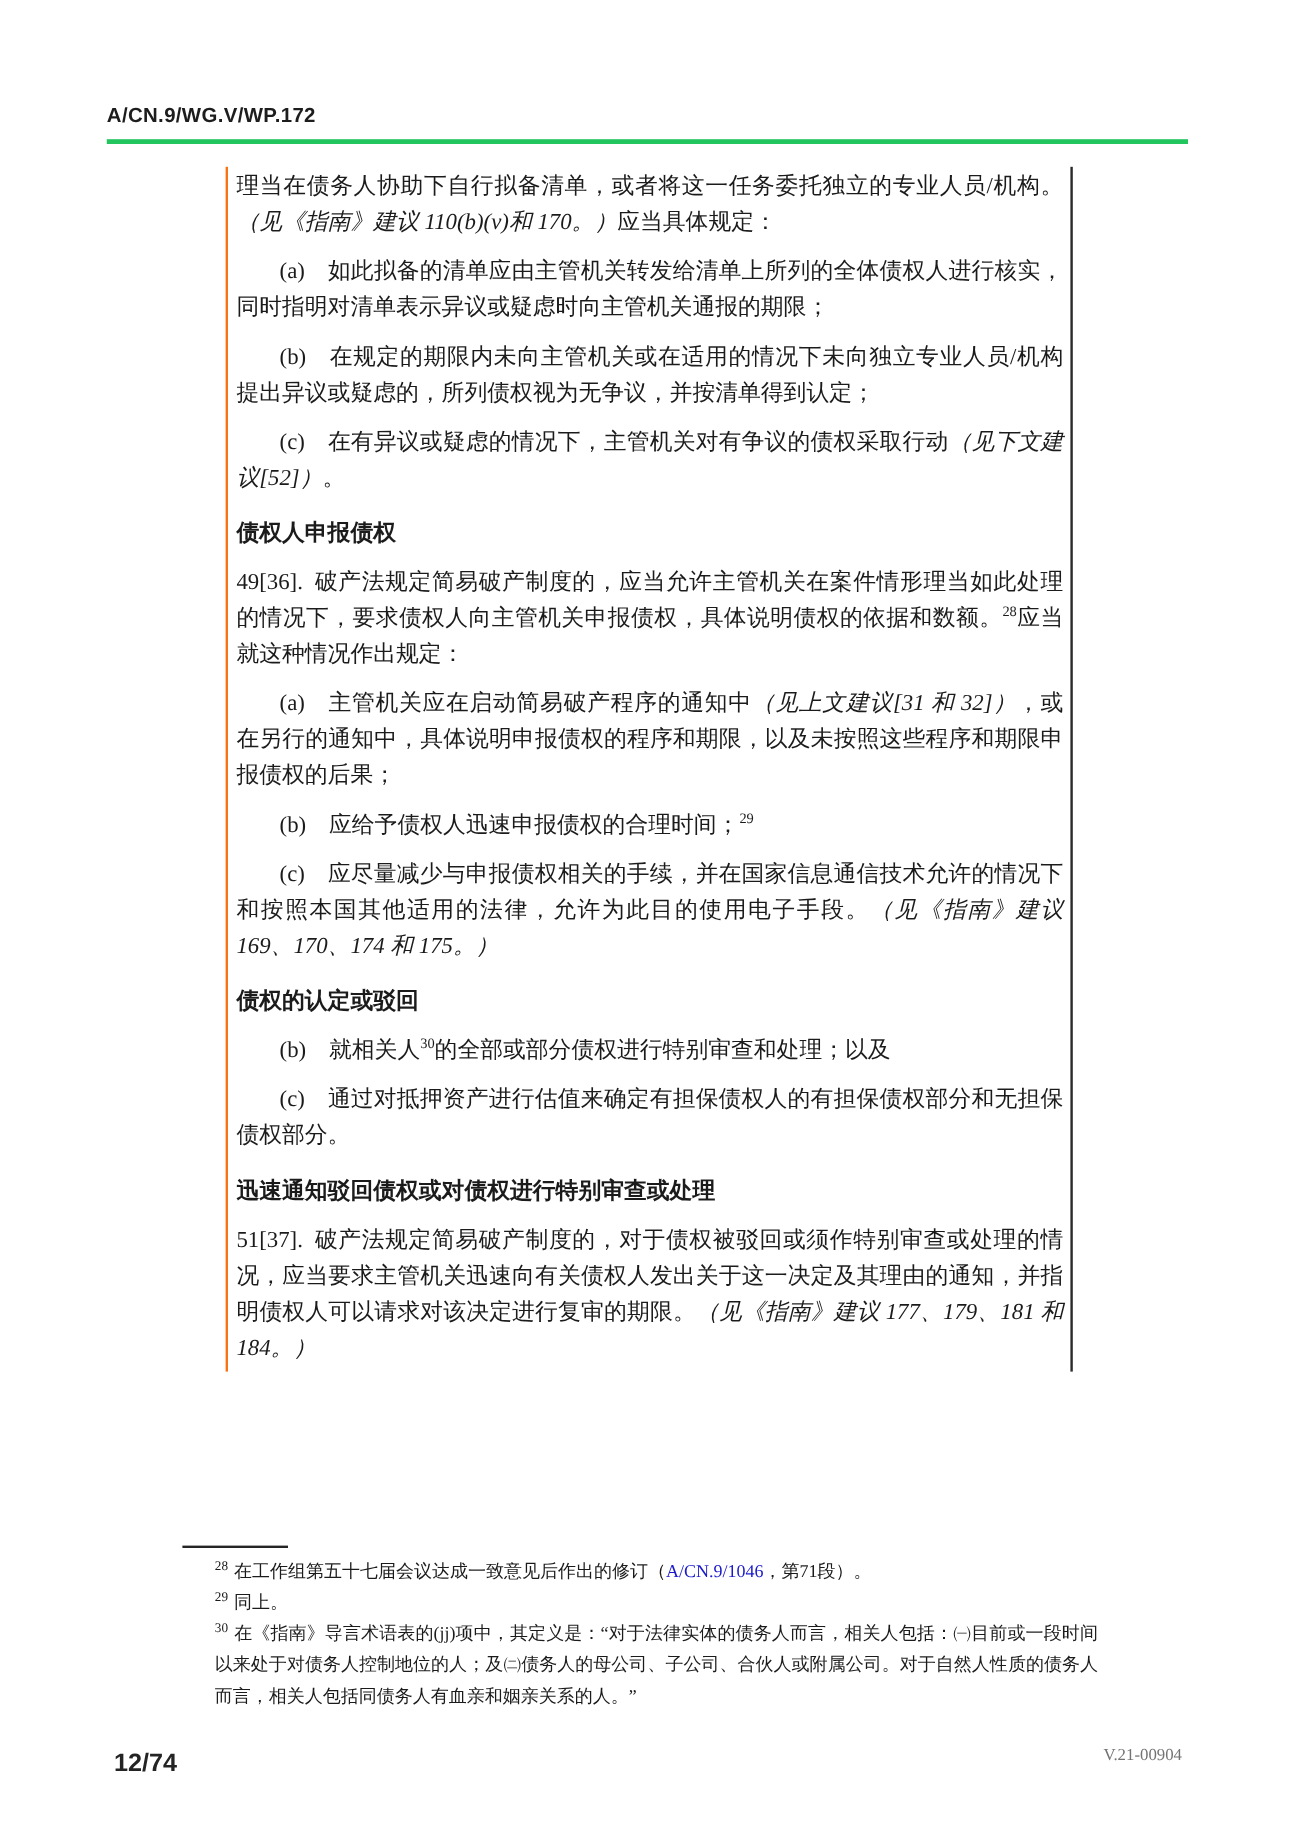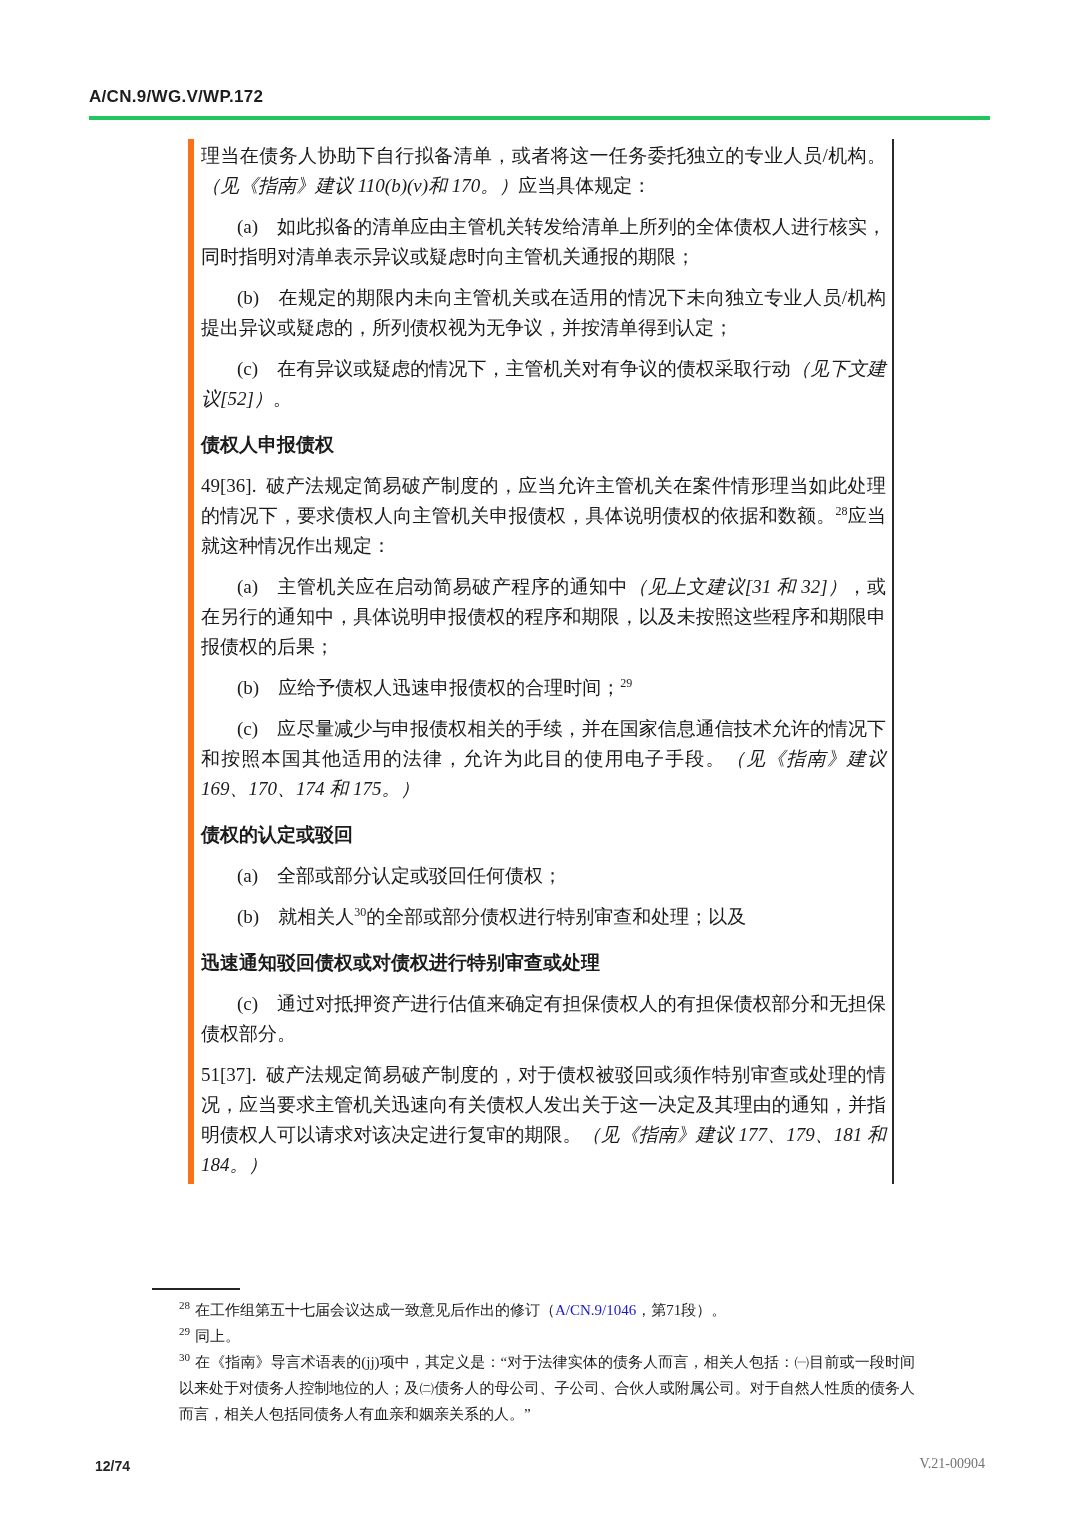--- a/index.html
+++ b/index.html
@@ -25,21 +25,21 @@
     line-height: 19px;
     color: #1d1d1d;
     letter-spacing: 0.3px;
   }
   
   .body-block {
     position: absolute;
     left: 188px; top: 139px;
     width: 706px;
     box-sizing: border-box;
-    border-left: 6px solid #f97316;
+    border-left: 2px solid #f97316;
     border-right: 2px solid #2a2a2a;
     padding: 2px 6px 4px 7px;
     font-family: "Liberation Serif", "DejaVu Serif", serif;
     font-size: 19px;
     line-height: 30px;
     text-align: justify;
     color: #1b1b1b;
   }
   .blk { margin: 11px 0 0 0; }
   .blk:first-child { margin-top: 0; }
@@ -70,21 +70,21 @@
     vertical-align: super;
     line-height: 0;
     margin-right: 5px;
   }
   
   .footer-page {
     position: absolute;
     left: 95px; top: 1458px;
     font-family: "Liberation Sans", sans-serif;
     font-weight: bold;
-    font-size: 14px;
+    font-size: 21px;
     color: #242424;
   }
   .footer-job {
     position: absolute;
     right: 95px; top: 1456px;
     font-family: "Liberation Serif", "DejaVu Serif", serif;
     font-size: 14px;
     color: #737373;
   }
 </style>
@@ -100,24 +100,23 @@
       <div class="blk p"><span>理当在债务人协助下自行拟备清单，或者将这一任务委托独立的专业人员/机构。</span><span class="cite">（见《指南》建议 110(b)(v)和 170。）</span><span>应当具体规定：</span></div>
       <div class="blk item"><span>(a) 如此拟备的清单应由主管机关转发给清单上所列的全体债权人进行核实，同时指明对清单表示异议或疑虑时向主管机关通报的期限；</span></div>
       <div class="blk item"><span>(b) 在规定的期限内未向主管机关或在适用的情况下未向独立专业人员/机构提出异议或疑虑的，所列债权视为无争议，并按清单得到认定；</span></div>
       <div class="blk item"><span>(c) 在有异议或疑虑的情况下，主管机关对有争议的债权采取行动</span><span class="cite">（见下文建议[52]）</span><span>。</span></div>
       <div class="blk h"><span>债权人申报债权</span></div>
       <div class="blk p"><span>49[36]. 破产法规定简易破产制度的，应当允许主管机关在案件情形理当如此处理的情况下，要求债权人向主管机关申报债权，具体说明债权的依据和数额。</span><span class="sup">28</span><span>应当就这种情况作出规定：</span></div>
       <div class="blk item"><span>(a) 主管机关应在启动简易破产程序的通知中</span><span class="cite">（见上文建议[31 和 32]）</span><span>，或在另行的通知中，具体说明申报债权的程序和期限，以及未按照这些程序和期限申报债权的后果；</span></div>
       <div class="blk item"><span>(b) 应给予债权人迅速申报债权的合理时间；</span><span class="sup">29</span></div>
       <div class="blk item"><span>(c) 应尽量减少与申报债权相关的手续，并在国家信息通信技术允许的情况下和按照本国其他适用的法律，允许为此目的使用电子手段。</span><span class="cite">（见《指南》建议 169、170、174 和 175。）</span></div>
       <div class="blk h"><span>债权的认定或驳回</span></div>
-      <div class="blk item"><span>(a) 全部或部分认定或驳回任何债权；</span></div>
       <div class="blk item"><span>(b) 就相关人</span><span class="sup">30</span><span>的全部或部分债权进行特别审查和处理；以及</span></div>
+      <div class="blk item"><span>(c) 通过对抵押资产进行估值来确定有担保债权人的有担保债权部分和无担保债权部分。</span></div>
       <div class="blk h"><span>迅速通知驳回债权或对债权进行特别审查或处理</span></div>
-      <div class="blk item"><span>(c) 通过对抵押资产进行估值来确定有担保债权人的有担保债权部分和无担保债权部分。</span></div>
       <div class="blk p"><span>51[37]. 破产法规定简易破产制度的，对于债权被驳回或须作特别审查或处理的情况，应当要求主管机关迅速向有关债权人发出关于这一决定及其理由的通知，并指明债权人可以请求对该决定进行复审的期限。</span><span class="cite">（见《指南》建议 177、179、181 和 184。）</span></div>
     </div>
 
   <div class="footnote-rule"></div>
   <div class="footnotes">
       <div class="fn"><span class="fn-num">28</span><span>在工作组第五十七届会议达成一致意见后作出的修订（</span><span class="link" style="color: rgb(26, 26, 204);">A/CN.9/1046</span><span>，第71段）。</span></div>
       <div class="fn"><span class="fn-num">29</span><span>同上。</span></div>
       <div class="fn"><span class="fn-num">30</span><span>在《指南》导言术语表的(jj)项中，其定义是：“对于法律实体的债务人而言，相关人包括：㈠目前或一段时间以来处于对债务人控制地位的人；及㈡债务人的母公司、子公司、合伙人或附属公司。对于自然人性质的债务人而言，相关人包括同债务人有血亲和姻亲关系的人。”</span></div>
     </div>
 

